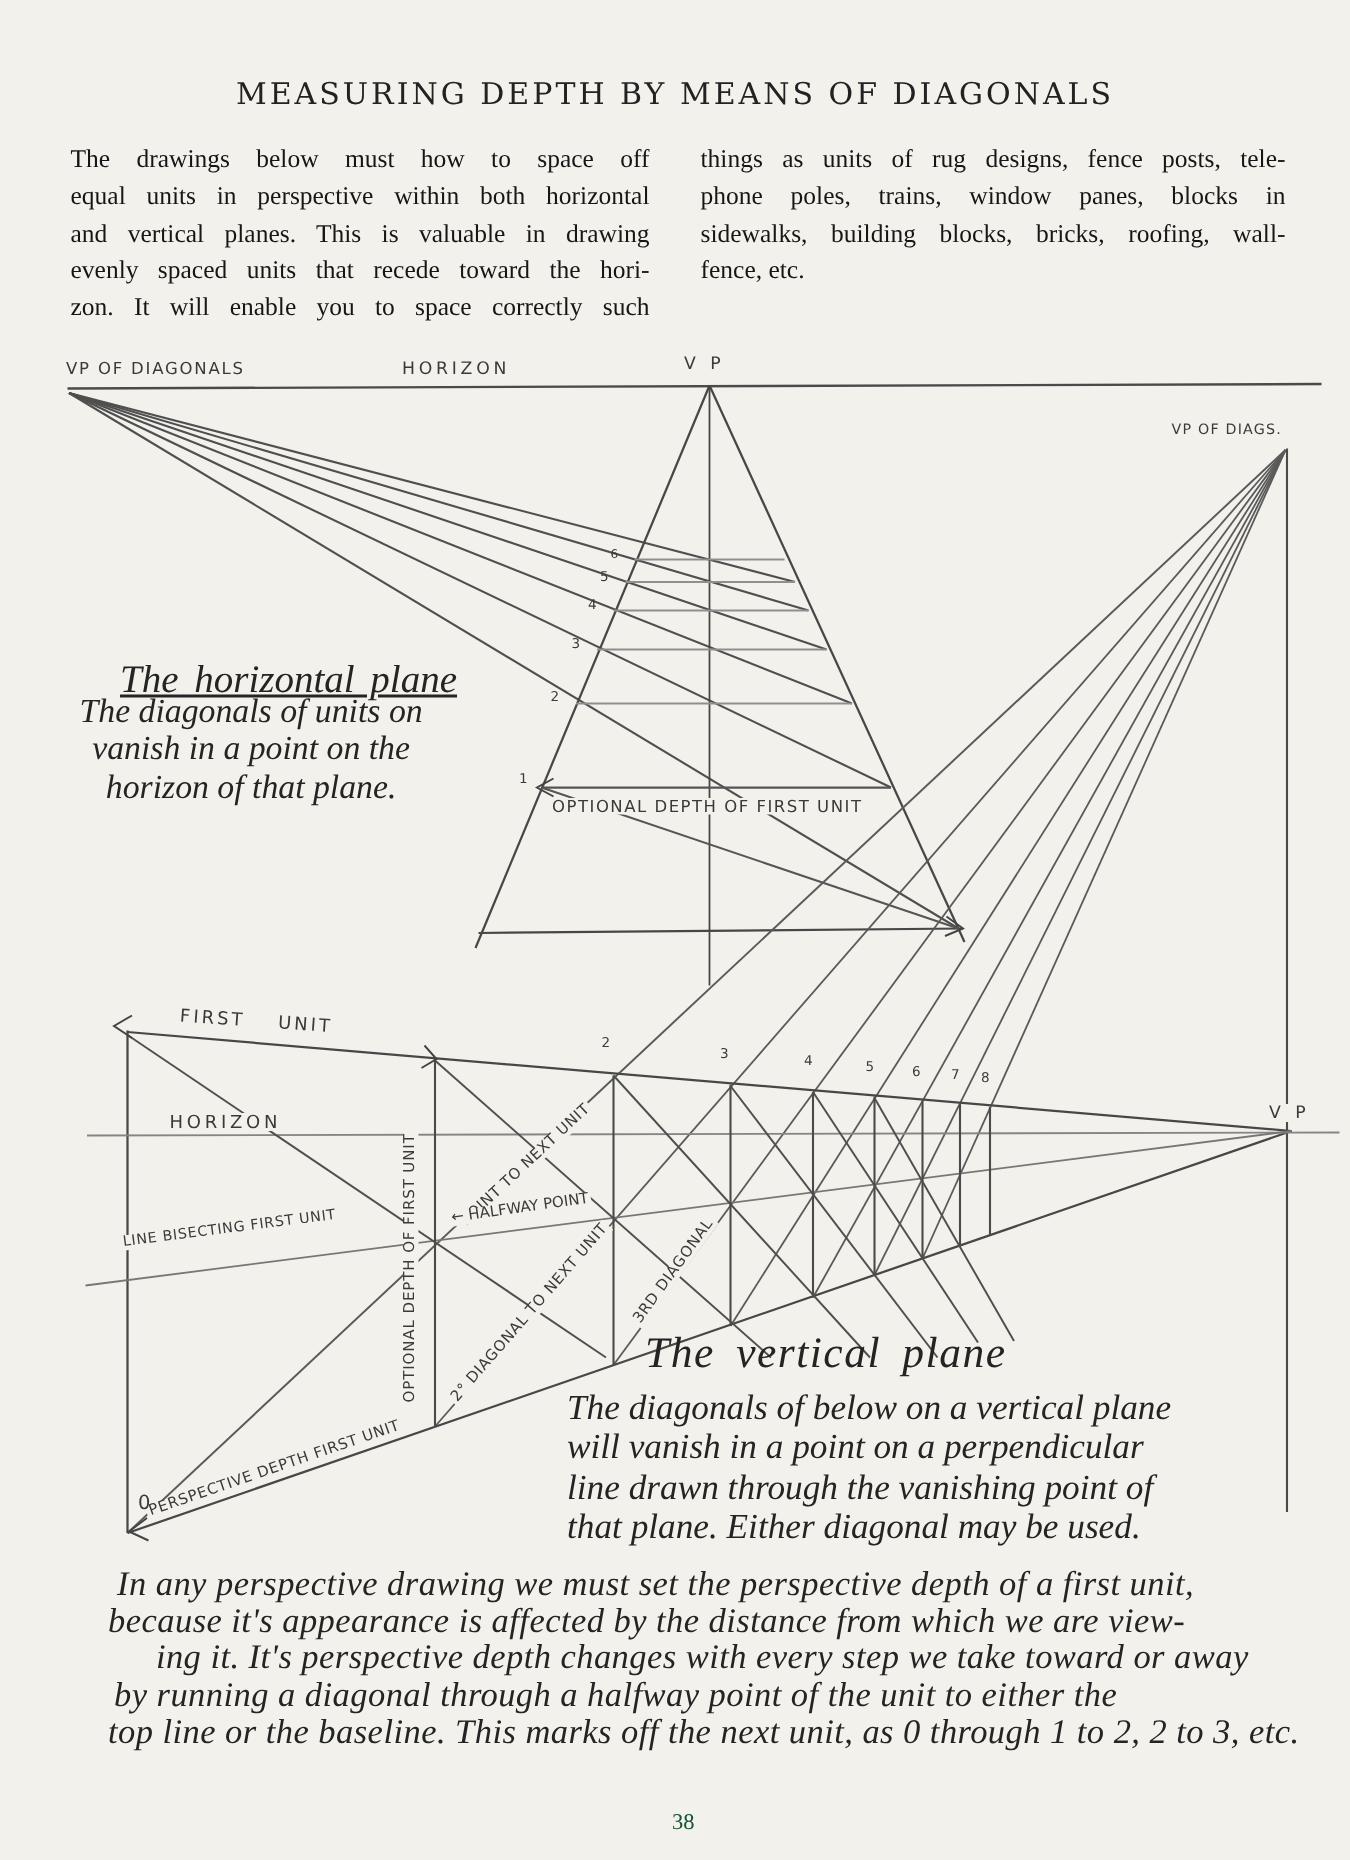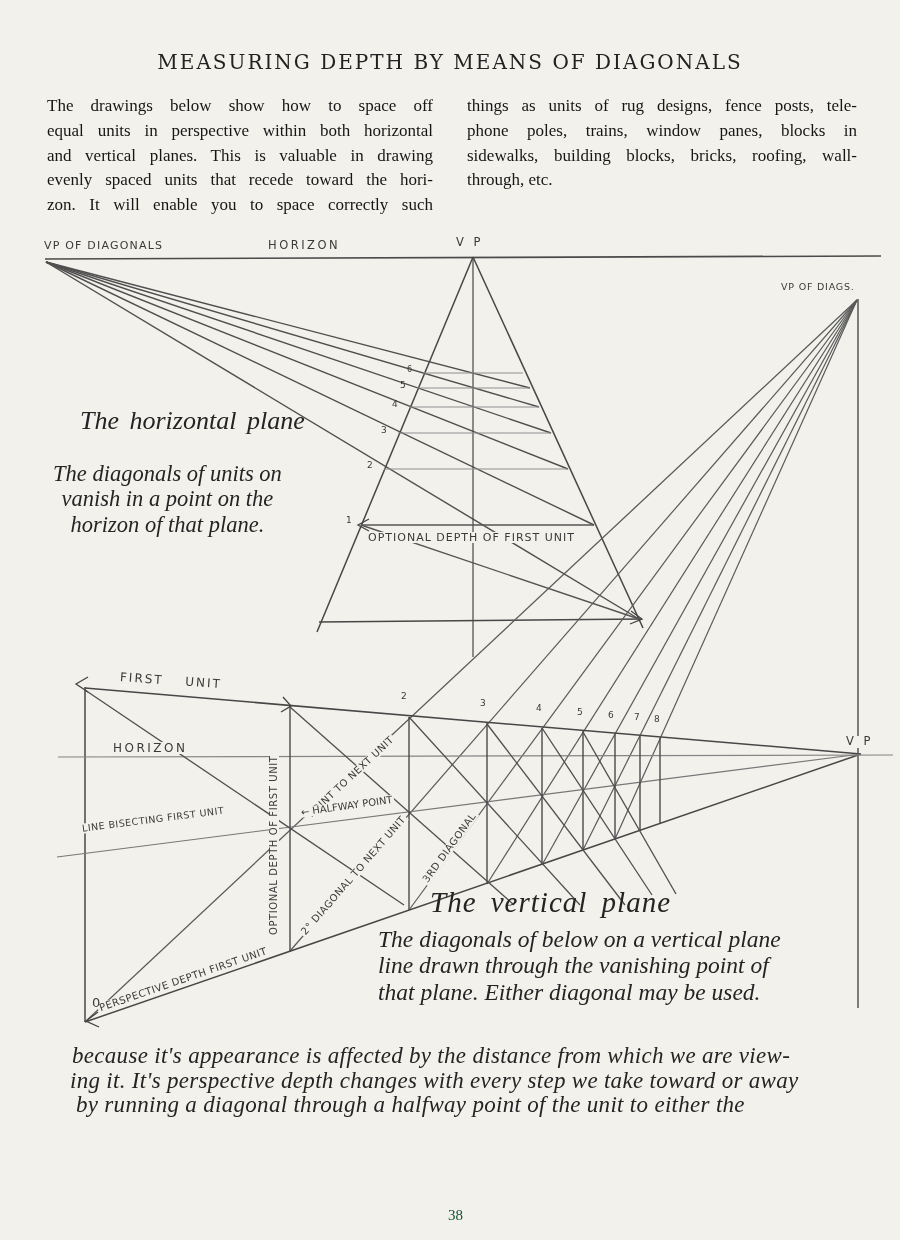--- a/index.html
+++ b/index.html
@@ -102,46 +102,46 @@
       <polyline points="283,697 291,706 281,712"></polyline>
       <polyline points="369,519 358,525 369,531"></polyline>
       <polyline points="98,1012 86,1021 99,1027"></polyline>
       <polyline points="631,611 642,619 630,624"></polyline>
     </g>
   </svg>
 
   <div class="title">MEASURING DEPTH BY MEANS OF DIAGONALS</div>
 
   <div class="col" style="left:47px;width:386px;">
-    <div class="jl">The drawings below show how to space off</div>
+    <div class="jl">The drawings below must how to space off</div>
     <div class="jl">equal units in perspective within both horizontal</div>
     <div class="jl">and vertical planes. This is valuable in drawing</div>
     <div class="jl">evenly spaced units that recede toward the hori-</div>
     <div class="jl">zon. It will enable you to space correctly such</div>
   </div>
   <div class="col" style="left:467px;width:390px;">
     <div class="jl">things as units of rug designs, fence posts, tele-</div>
     <div class="jl">phone poles, trains, window panes, blocks in</div>
     <div class="jl">sidewalks, building blocks, bricks, roofing, wall-</div>
-    <div class="ll">through, etc.</div>
+    <div class="ll">fence, etc.</div>
   </div>
 
   <div class="dlabel" style="left:44px;top:240px;font-size:11px;letter-spacing:1.2px;">VP OF DIAGONALS</div>
   <div class="dlabel" style="left:268px;top:240px;font-size:11.5px;letter-spacing:2.5px;">HORIZON</div>
   <div class="dlabel" style="left:456px;top:237px;font-size:11.5px;letter-spacing:3px;">V P</div>
   <div class="dlabel" style="left:781px;top:282px;font-size:9.5px;letter-spacing:0.8px;">VP OF DIAGS.</div>
   <div class="dlabel knock" style="left:366px;top:532px;font-size:11px;letter-spacing:1px;">OPTIONAL DEPTH OF FIRST UNIT</div>
   <div class="num" style="left:346px;top:516px;">1</div>
   <div class="num" style="left:367px;top:461px;">2</div>
   <div class="num" style="left:381px;top:426px;">3</div>
   <div class="num" style="left:392px;top:400px;">4</div>
   <div class="num" style="left:400px;top:381px;">5</div>
   <div class="num" style="left:407px;top:366px;font-size:8px;">6</div>
 
-  <div class="hw" style="left:80px;top:408px;font-size:26px;word-spacing:4px;">The horizontal plane</div>
+  <div class="hw" style="left:80px;top:440px;font-size:26px;word-spacing:4px;text-decoration:underline;">The horizontal plane</div>
   <div class="hw hwblock" style="left:53px;top:461px;font-size:22.5px;line-height:25.3px;text-align:center;">
     <div>The diagonals of units on</div>
     <div>vanish in a point on the</div>
     <div>horizon of that plane.</div>
   </div>
 
   <div class="dlabel" style="left:120px;top:671px;font-size:12px;letter-spacing:2px;word-spacing:16px;transform:rotate(4deg);transform-origin:0 50%;">FIRST UNIT</div>
   <div class="dlabel knock" style="left:111px;top:742px;font-size:12px;letter-spacing:2.5px;">HORIZON</div>
   <div class="dlabel knock" style="left:80px;top:824px;font-size:9.5px;letter-spacing:0.5px;transform:rotate(-7.3deg);transform-origin:0 50%;">LINE BISECTING FIRST UNIT</div>
   <div class="dlabel knock" style="left:269px;top:937px;font-size:10px;letter-spacing:0.6px;transform:rotate(-90deg);transform-origin:0 0;">OPTIONAL DEPTH OF FIRST UNIT</div>
@@ -156,24 +156,27 @@
   <div class="num" style="left:480px;top:699px;">3</div>
   <div class="num" style="left:536px;top:704px;">4</div>
   <div class="num" style="left:577px;top:708px;">5</div>
   <div class="num" style="left:608px;top:711px;">6</div>
   <div class="num" style="left:634px;top:713px;">7</div>
   <div class="num" style="left:654px;top:715px;">8</div>
 
   <div class="hw" style="left:430px;top:888px;font-size:29px;word-spacing:6px;letter-spacing:1px;">The vertical plane</div>
   <div class="hw hwblock" style="left:378px;top:926px;font-size:23.5px;line-height:26.3px;">
     <div>The diagonals of below on a vertical plane</div>
+    <div>will vanish in a point on a perpendicular</div>
     <div>line drawn through the vanishing point of</div>
     <div>that plane. Either diagonal may be used.</div>
   </div>
 
   <div class="hw hwblock" style="left:72px;top:1044px;font-size:23px;line-height:24.7px;letter-spacing:0.3px;">
+    <div style="margin-left:6px;">In any perspective drawing we must set the perspective depth of a first unit,</div>
     <div>because it's appearance is affected by the distance from which we are view-</div>
     <div style="margin-left:-2px;text-align:center;">ing it. It's perspective depth changes with every step we take toward or away</div>
     <div style="margin-left:4px;">by running a diagonal through a halfway point of the unit to either the</div>
+    <div>top line or the baseline. This marks off the next unit, as 0 through 1 to 2, 2 to 3, etc.</div>
   </div>
 
   <div class="dlabel" style="left:448px;top:1208px;font-size:15px;font-family:'Liberation Serif',serif;color:#14532d;">38</div>
 </div>
 
 </body></html>

